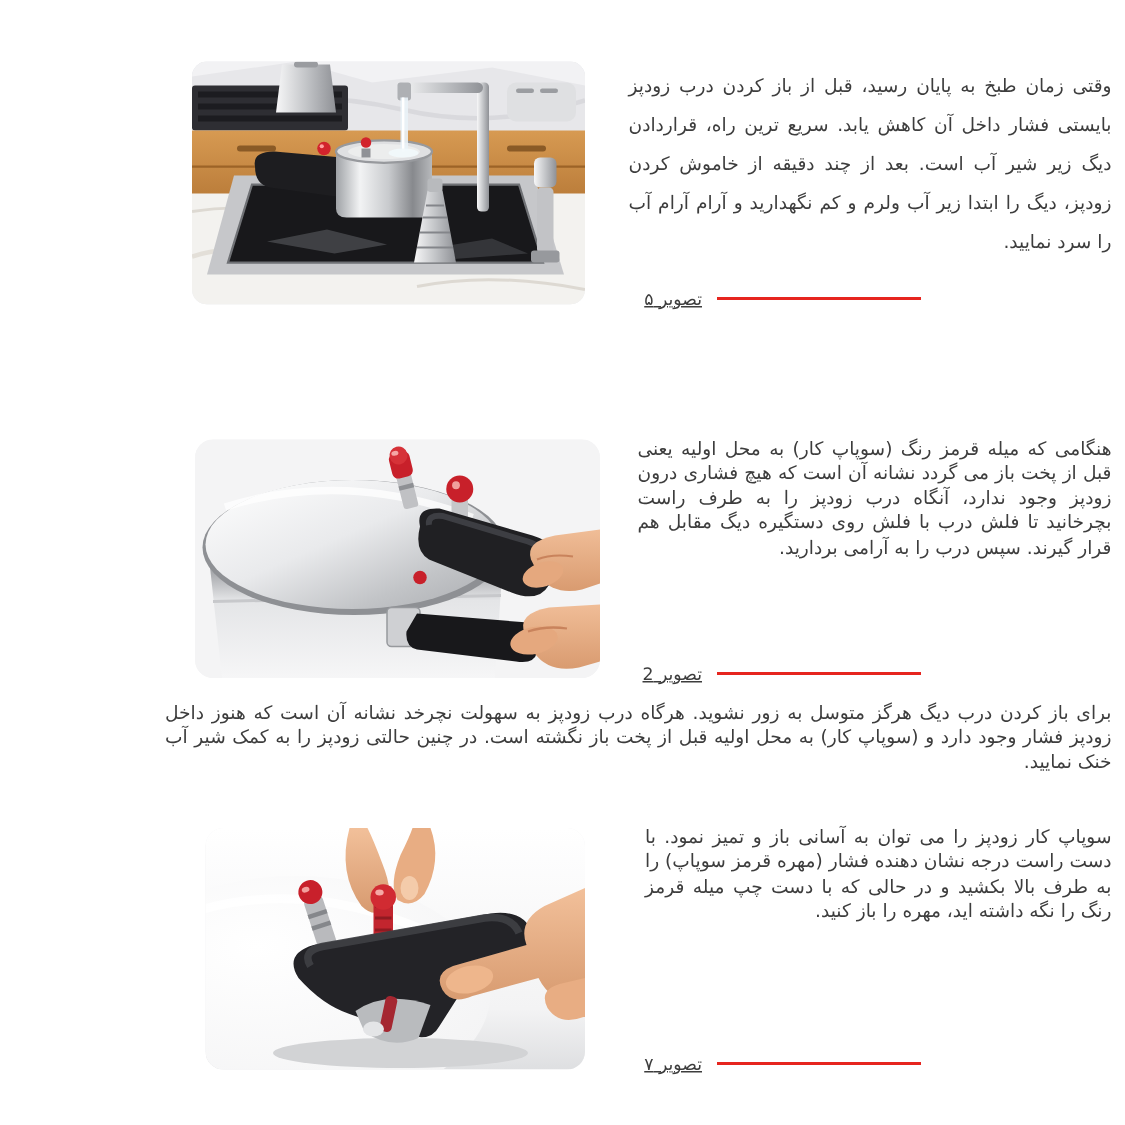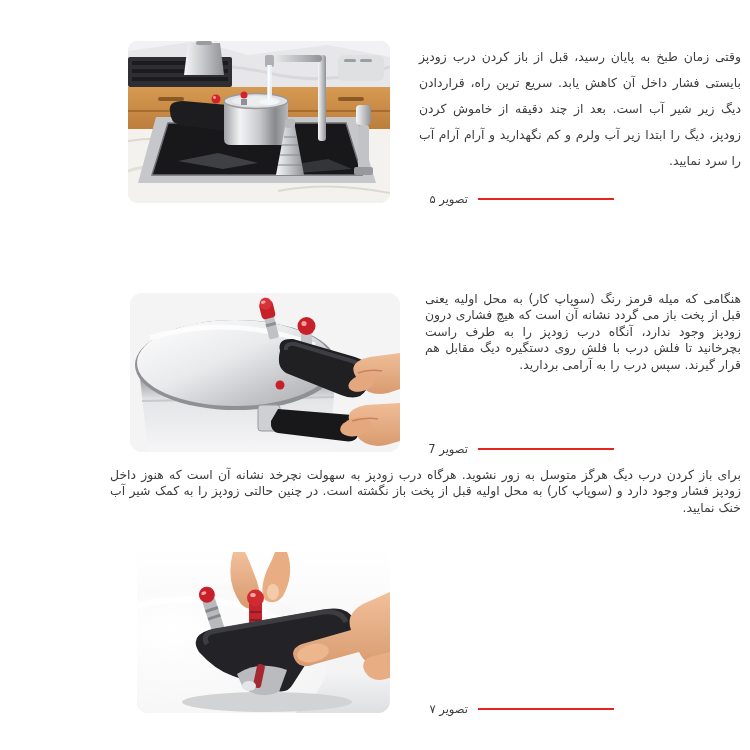--- a/index.html
+++ b/index.html
@@ -55,20 +55,21 @@
   }
   #cap1 { top: 191px; }
   #cap2 { top: 441px; }
   #cap3 { top: 701px; }
   .cap-label {
     direction: rtl;
     font-size: 11.5px;
     color: #3d3d3d;
     white-space: nowrap;
     min-width: 50px;
+    text-decoration: underline;
   }
   .cap-rule {
     display: inline-block;
     width: 136px;
     height: 2px;
     background: #e6251f;
     margin-right: 10px; 
     margin-left: 10px;
   }
 </style>
@@ -199,21 +200,21 @@
       <rect x="128" y="112" width="22" height="26" rx="3" fill="#cfd0d3" stroke="#97999d"></rect>
       <path d="M148,116 L222,122 Q232,124 230,134 L228,142 Q226,150 214,148 L148,140 Q140,138 141,128 Z" fill="#18181b"></path>
       <path d="M270,110 L236,112 Q214,116 220,130 L226,142 Q236,156 256,152 L270,148 Z" fill="url(#g2-skin)"></path>
       <ellipse cx="226" cy="134" rx="16" ry="9" fill="#e5a87e" transform="rotate(-12 226 134)"></ellipse>
       <path d="M222,128 Q234,124 248,126" stroke="#c9835c" stroke-width="1.5" fill="none"></path>
     </svg>
   </figure>
   <p class="body-text" id="p3">هنگامی که میله قرمز رنگ (سوپاپ کار) به محل اولیه یعنی قبل از پخت باز می گردد نشانه آن است که هیچ فشاری درون زودپز وجود ندارد، آنگاه درب زودپز را به طرف راست بچرخانید تا فلش درب با فلش روی دستگیره دیگ مقابل هم قرار گیرند. سپس درب را به آرامی بردارید.</p>
 
   <div class="caption" id="cap2">
-    <span class="cap-label">تصویر 7</span>
+    <span class="cap-label">تصویر 2</span>
     <span class="cap-rule"></span>
   </div>
 
   <p class="body-text" id="p4">برای باز کردن درب دیگ هرگز متوسل به زور نشوید. هرگاه درب زودپز به سهولت نچرخد نشانه آن است که هنوز داخل زودپز فشار وجود دارد و (سوپاپ کار) به محل اولیه قبل از پخت باز نگشته است. در چنین حالتی زودپز را به کمک شیر آب خنک نمایید.</p>
 
   <figure class="fig" id="fig3">
     <svg viewBox="0 0 253 161" width="253" height="161">
       <defs>
         <linearGradient id="g3-bg" x1="0" y1="0" x2="0" y2="1">
           <stop offset="0" stop-color="#ffffff"></stop>
@@ -252,19 +253,20 @@
       <path d="M62,100 Q52,84 72,78 L190,57 Q212,54 218,70 L222,84 Q226,99 206,102 L172,107 L156,132 Q150,143 136,138 L96,124 Q78,118 62,100 Z" fill="#232327"></path>
       <path d="M70,92 Q64,82 78,79 L186,60 Q204,58 209,70" stroke="#3f4045" stroke-width="5" fill="none" opacity=".9"></path>
       <path d="M100,122 Q120,108 150,118 L142,140 Q124,148 106,136 Z" fill="#b9bbbe"></path>
       <rect x="118" y="112" width="8" height="24" rx="3" fill="#a52731" transform="rotate(12 122 124)"></rect>
       <ellipse cx="112" cy="134" rx="7" ry="5" fill="#e4e5e7"></ellipse>
       <path d="M253,40 L226,52 Q208,62 214,78 L165,92 Q152,97 158,108 Q164,118 178,112 L222,100 Q230,116 248,118 L253,118 Z" fill="url(#g3-skin)"></path>
       <path d="M253,100 L236,104 Q222,108 228,120 Q236,132 252,126 L253,126 Z" fill="#e8ad83"></path>
       <ellipse cx="176" cy="101" rx="16" ry="9" fill="#eeb68c" transform="rotate(-12 176 101)"></ellipse>
     </svg>
   </figure>
+  <p class="body-text" id="p5">سوپاپ کار زودپز را می توان به آسانی باز و تمیز نمود. با دست راست درجه نشان دهنده فشار (مهره قرمز سوپاپ) را به طرف بالا بکشید و در حالی که با دست چپ میله قرمز رنگ را نگه داشته اید، مهره را باز کنید.</p>
 
   <div class="caption" id="cap3">
     <span class="cap-label">تصویر ۷</span>
     <span class="cap-rule"></span>
   </div>
 
 </div>
 
 </body></html>

